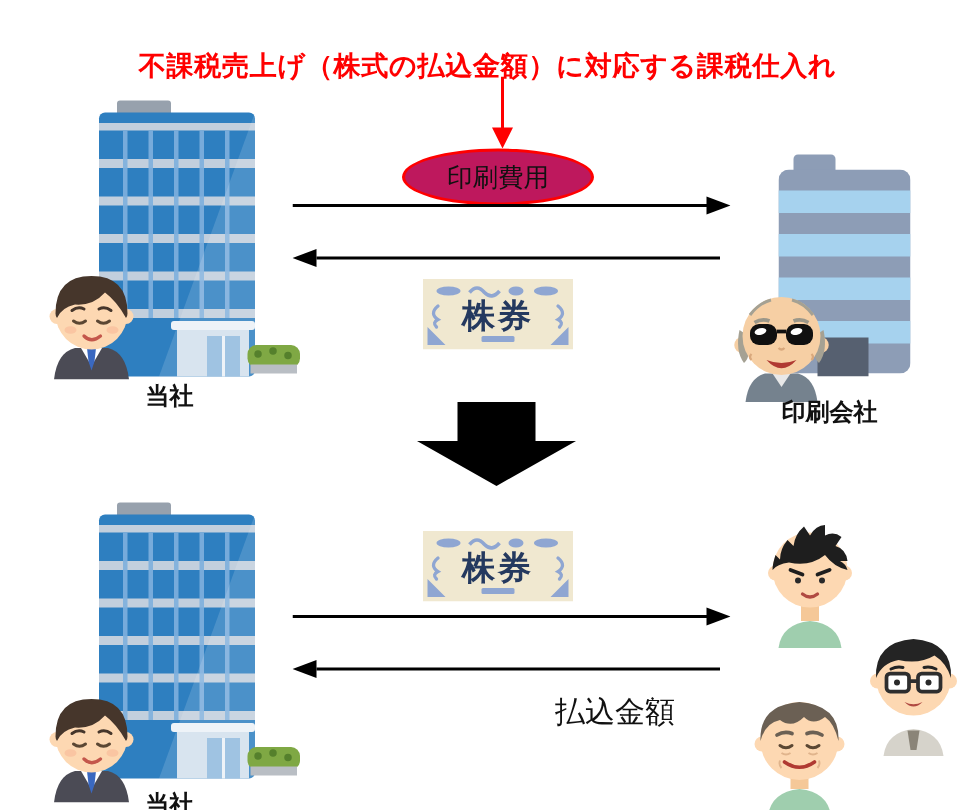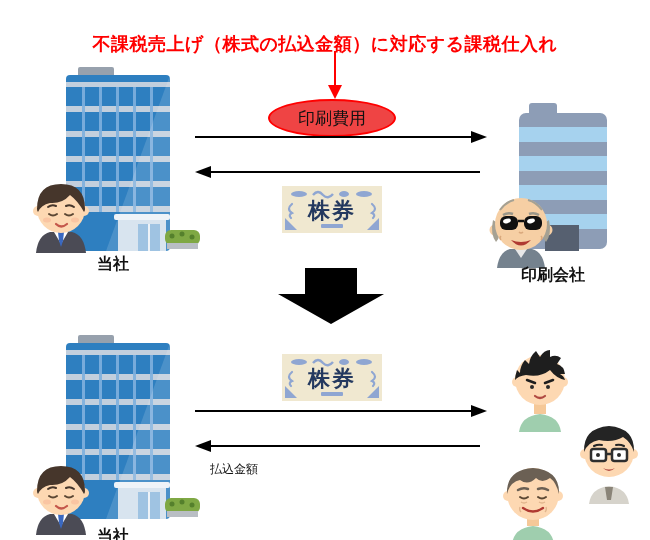--- a/index.html
+++ b/index.html
@@ -9,28 +9,28 @@
   }
   .abs{position:absolute;}
   .title{
     position:absolute;top:8px;left:0;width:650px;text-align:center;
     color:#ff0000;font-size:18px;font-weight:bold;letter-spacing:.5px;white-space:nowrap;
   }
   .cost-oval{
     position:absolute;left:268px;top:75px;width:124px;height:34px;
     border:2.5px solid #ff0000;border-radius:50%;
     display:flex;align-items:center;justify-content:center;
-    font-size:17px;color:#111;background:#ef4444;
+    font-size:17px;color:#111;background:#be185d;
   }
   .entity-label{
     position:absolute;width:110px;text-align:center;
     font-size:16px;font-weight:bold;color:#111;white-space:nowrap;
   }
   .flow-text{
-    position:absolute;width:240px;text-align:left;font-size:12px;color:#111;white-space:nowrap;
+    position:absolute;width:240px;text-align:right;font-size:20px;color:#111;white-space:nowrap;
   }
   svg{display:block;}
   svg text{font-family:"Liberation Sans","DejaVu Sans",sans-serif;}
 </style>
 </head>
 <body>
 
 <div class="canvas">
 
   <svg width="0" height="0" style="position:absolute" aria-hidden="true">

